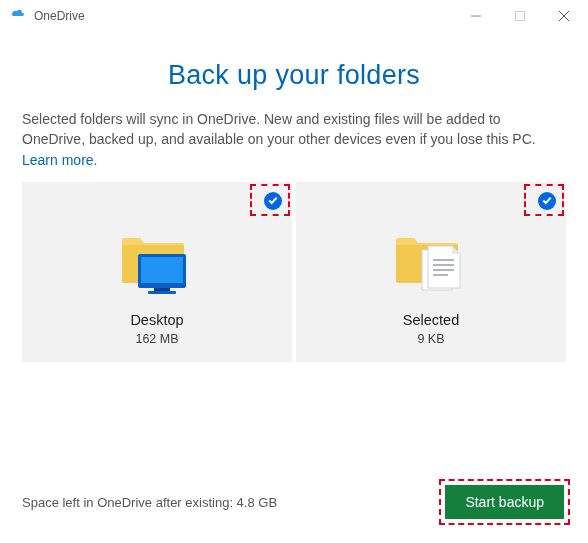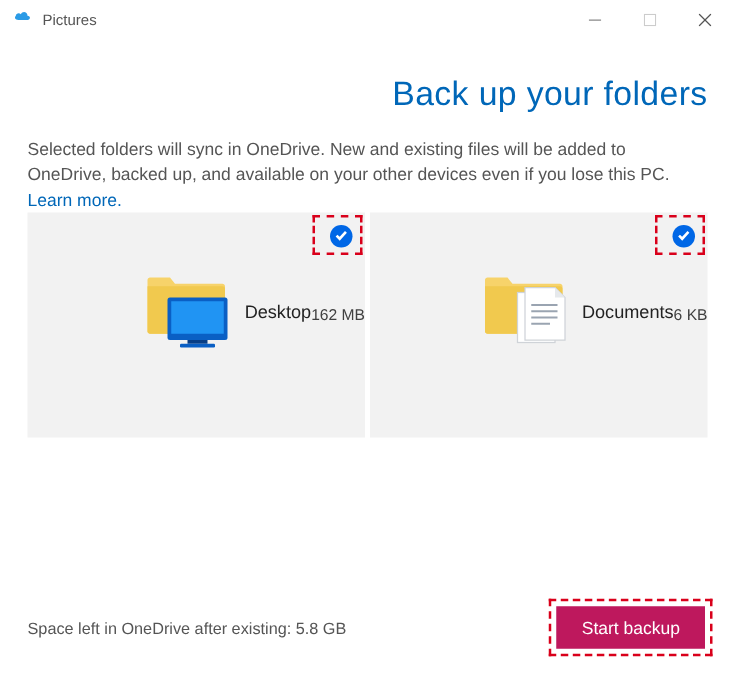--- a/index.html
+++ b/index.html
@@ -29,42 +29,42 @@
     width: 44px; height: 30px;
     display: flex; align-items: center; justify-content: center;
     color: #888;
   }
   .winbtn svg { width: 10px; height: 10px; }
   .content { padding: 18px 22px 0 22px; }
   h1 {
     font-weight: 400;
     font-size: 27px;
     color: #0067b8;
-    text-align: right;
+    text-align: center;
     margin: 10px 0 18px 0;
     letter-spacing: 0.3px;
   }
   .desc {
     font-size: 14px;
     color: #555;
     line-height: 1.45;
-    margin-bottom: 0;
+    margin-bottom: 12px;
   }
   .desc a { color: #0067b8; text-decoration: none; }
   .cards {
     display: flex;
     gap: 4px;
   }
   .card {
     position: relative;
     flex: 1;
     background: #f2f2f2;
     height: 180px;
     display: flex;
-    flex-direction: row;
+    flex-direction: column;
     align-items: center;
     justify-content: flex-end;
     padding-bottom: 16px;
     cursor: pointer;
   }
   .check {
     position: absolute;
     top: 10px; right: 10px;
     width: 18px; height: 18px;
     background: #0067e6;
@@ -103,39 +103,39 @@
     position: relative;
     padding: 6px;
   }
   .start-dash {
     position: absolute;
     inset: 0;
     border: 2.5px dashed #d9001b;
     pointer-events: none;
   }
   .start-btn {
-    background: #be185d;
+    background: #15803d;
     color: #fff;
     border: none;
     font-size: 14px;
     padding: 9px 20px;
     cursor: pointer;
     font-family: inherit;
   }
 </style>
 </head>
 <body>
 
 <div class="titlebar">
   <span class="cloud">
     <svg viewBox="0 0 24 16">
       <path d="M7 12 C3 12 2 9 4 7 C4 4 8 3 10 5 C12 1 18 2 18 7 C22 7 22 12 18 12 Z" fill="#2b9be6"></path>
     </svg>
   </span>
-  <span>Pictures</span>
+  <span>OneDrive</span>
   <span class="spacer"></span>
   <div class="winbtn">
     <svg viewBox="0 0 10 10">
         <line x1="0" y1="5" x2="10" y2="5" stroke="currentColor" stroke-width="1"></line>
       </svg>
   </div>
   <div class="winbtn" style="color:#ccc">
     <svg viewBox="0 0 10 10">
         <rect x="0.5" y="0.5" width="9" height="9" fill="none" stroke="currentColor" stroke-width="1"></rect>
       </svg>
@@ -192,28 +192,28 @@
           <path d="M8 13 h60 c1 0 2 1 2 2 v34 c0 1 -1 2 -2 2 H10 c-1 0 -2 -1 -2 -2 z" fill="#f1c94e"></path>
           <rect x="34" y="18" width="30" height="40" fill="#ffffff" stroke="#cfd3d8" stroke-width="1"></rect>
           <path d="M40 14 h24 l8 8 v34 h-32 z" fill="#ffffff" stroke="#cfd3d8" stroke-width="1"></path>
           <path d="M64 14 v8 h8 z" fill="#e6e9ec"></path>
           <line x1="45" y1="28" x2="66" y2="28" stroke="#9aa4b1" stroke-width="1.6"></line>
           <line x1="45" y1="33" x2="66" y2="33" stroke="#9aa4b1" stroke-width="1.6"></line>
           <line x1="45" y1="38" x2="66" y2="38" stroke="#9aa4b1" stroke-width="1.6"></line>
           <line x1="45" y1="43" x2="60" y2="43" stroke="#9aa4b1" stroke-width="1.6"></line>
         </svg>
       </div>
-      <div class="card-name">Documents</div>
-      <div class="card-size">6 KB</div>
+      <div class="card-name">Selected</div>
+      <div class="card-size">9 KB</div>
     </div>
 
   </div>
 </div>
 
 <div class="footer">
   <div class="space-left">
-    <span>Space left in OneDrive after existing: </span><span>5.8 GB</span>
+    <span>Space left in OneDrive after existing: </span><span>4.8 GB</span>
   </div>
   <div class="start-wrap">
     <span class="start-dash"></span>
     <button class="start-btn">Start backup</button>
   </div>
 </div>
 
 </body></html>

